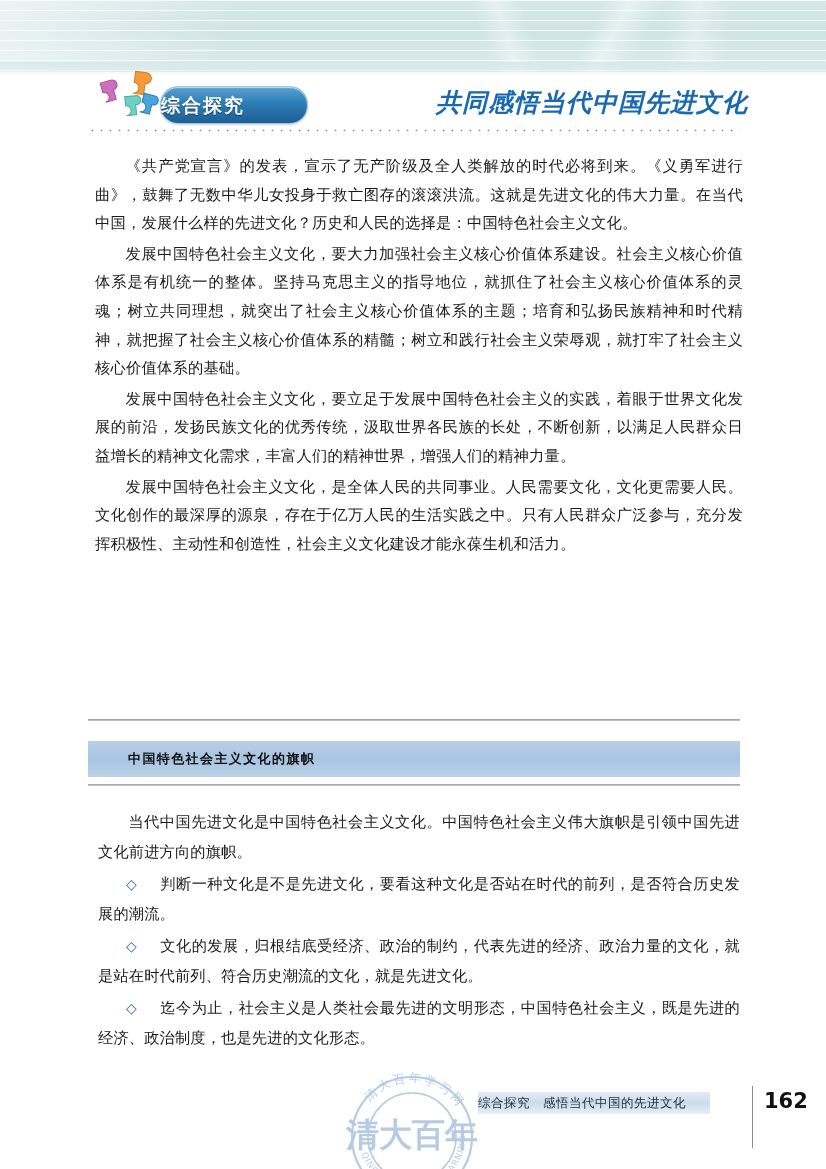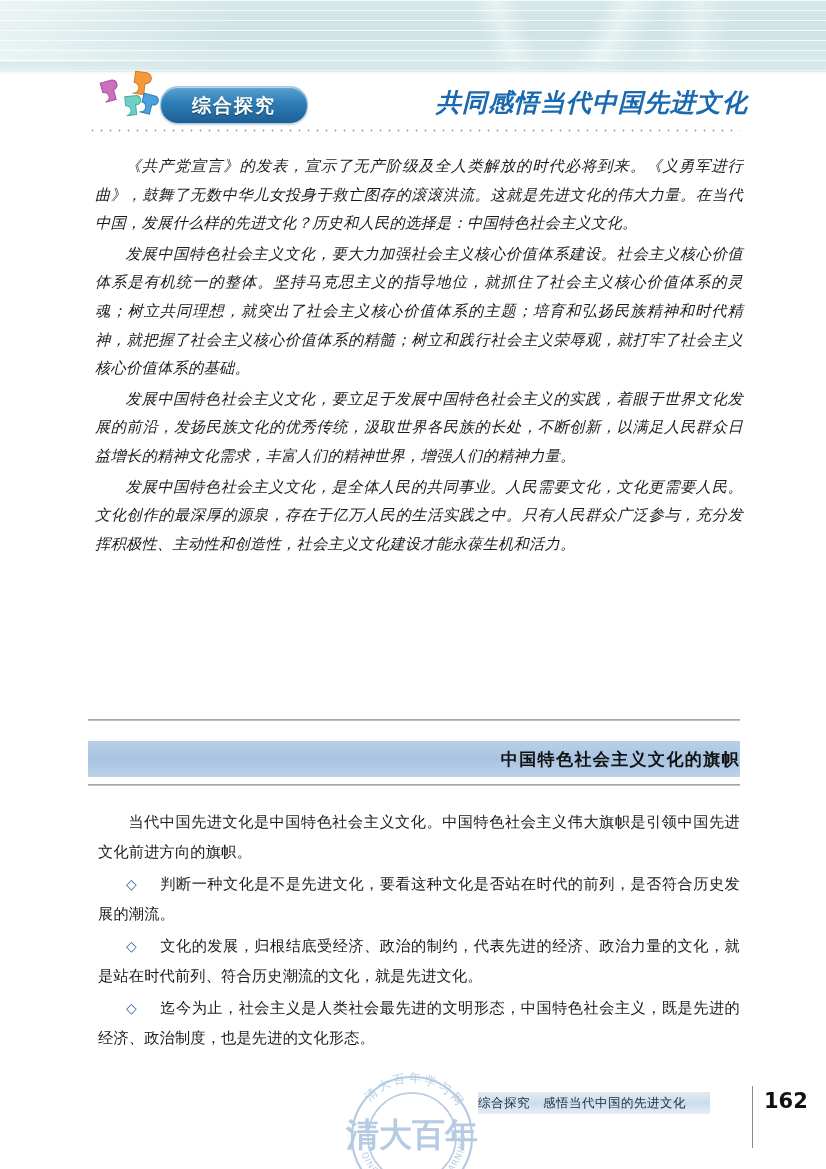--- a/index.html
+++ b/index.html
@@ -63,21 +63,20 @@
     background: linear-gradient(to bottom, #5ba3d0 0%, #2e7fb8 42%, #1d5f95 100%);
     box-shadow: inset 0 1px 1px rgba(255,255,255,0.65),
                 0 1px 2px rgba(0,0,0,0.18);
     border: 1px solid #9ec9e4;
   }
   .badge-label {
     position: absolute;
     left: 0; top: 0;
     width: 146px;
     line-height: 36px;
-    text-align: center;
     color: #ffffff;
     font-size: 19px;
     font-weight: bold;
     letter-spacing: 2px;
     font-family: "DejaVu Sans", "Liberation Sans", sans-serif;
     text-shadow: 0 1px 1px rgba(0,0,0,0.45);
   }
   .header-title {
     position: absolute;
     right: 78px; top: 20px;
@@ -97,21 +96,20 @@
     background-size: 9px 3px;
     background-repeat: repeat-x;
     opacity: 0.85;
   }
 
   
   .body-wrap {
     position: absolute;
     left: 95px; top: 152px;
     width: 648px;
-    font-style: italic;
   }
   p.para {
     margin: 0 0 2px 0;
     font-family: "DejaVu Sans", "Liberation Sans", sans-serif;
     font-size: 15.3px;
     line-height: 28.6px;
     color: #1b1b1b;
     text-align: justify;
     text-indent: 2em;
     text-justify: inter-character;
@@ -128,26 +126,27 @@
   .sec-heading {
     position: absolute;
     left: 88px; top: 740px;
     width: 652px; height: 36px;
     background: linear-gradient(to bottom, #b9cfe8 0%, #a8c4e2 50%, #bcd2e9 100%);
     border-top: 1px solid #ffffff;
   }
   .sec-heading-label {
     display: block;
     line-height: 36px;
-    text-align: right;
-    font-size: 17px;
+    text-align: left;
+    font-size: 13px;
     font-weight: bold;
     letter-spacing: 1.4px;
     color: #111111;
     font-family: "DejaVu Serif", "Liberation Serif", serif;
+    padding-left: 40px;
   }
   .sec-rule-bottom {
     position: absolute;
     left: 88px; top: 784px;
     width: 652px; height: 2px;
     background: linear-gradient(to bottom, #9a9a9a, #cfcfcf);
   }
 
   
   .lower-wrap {

